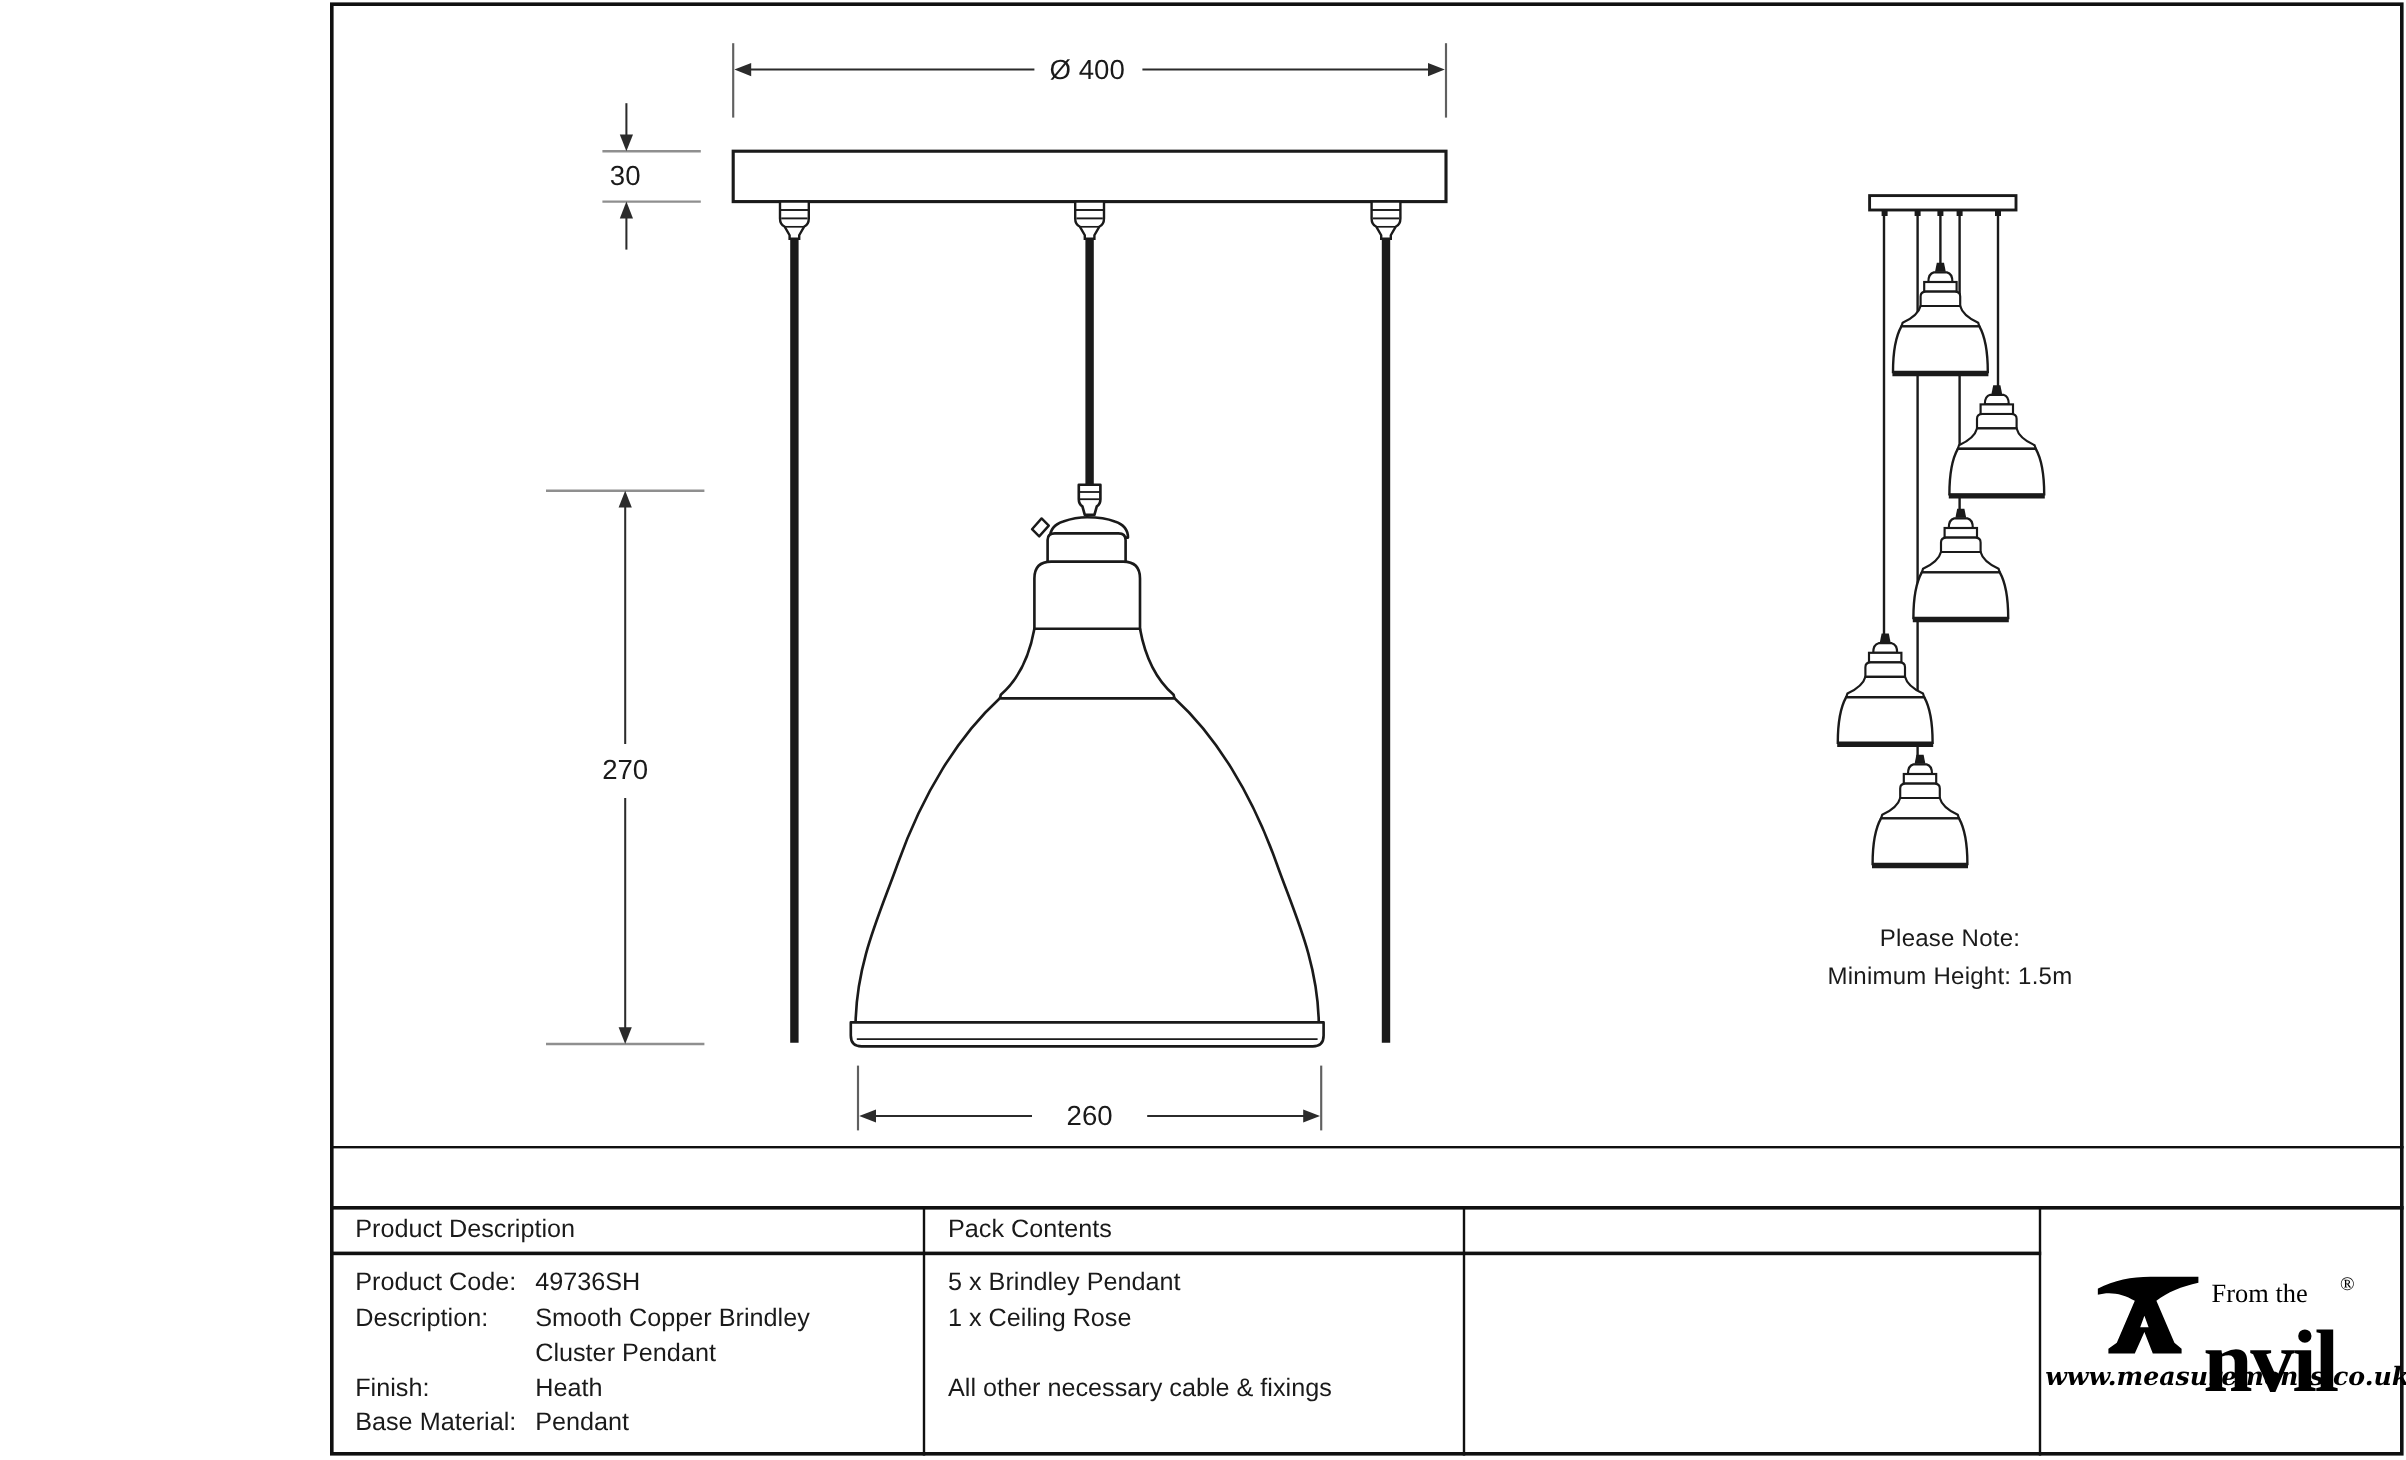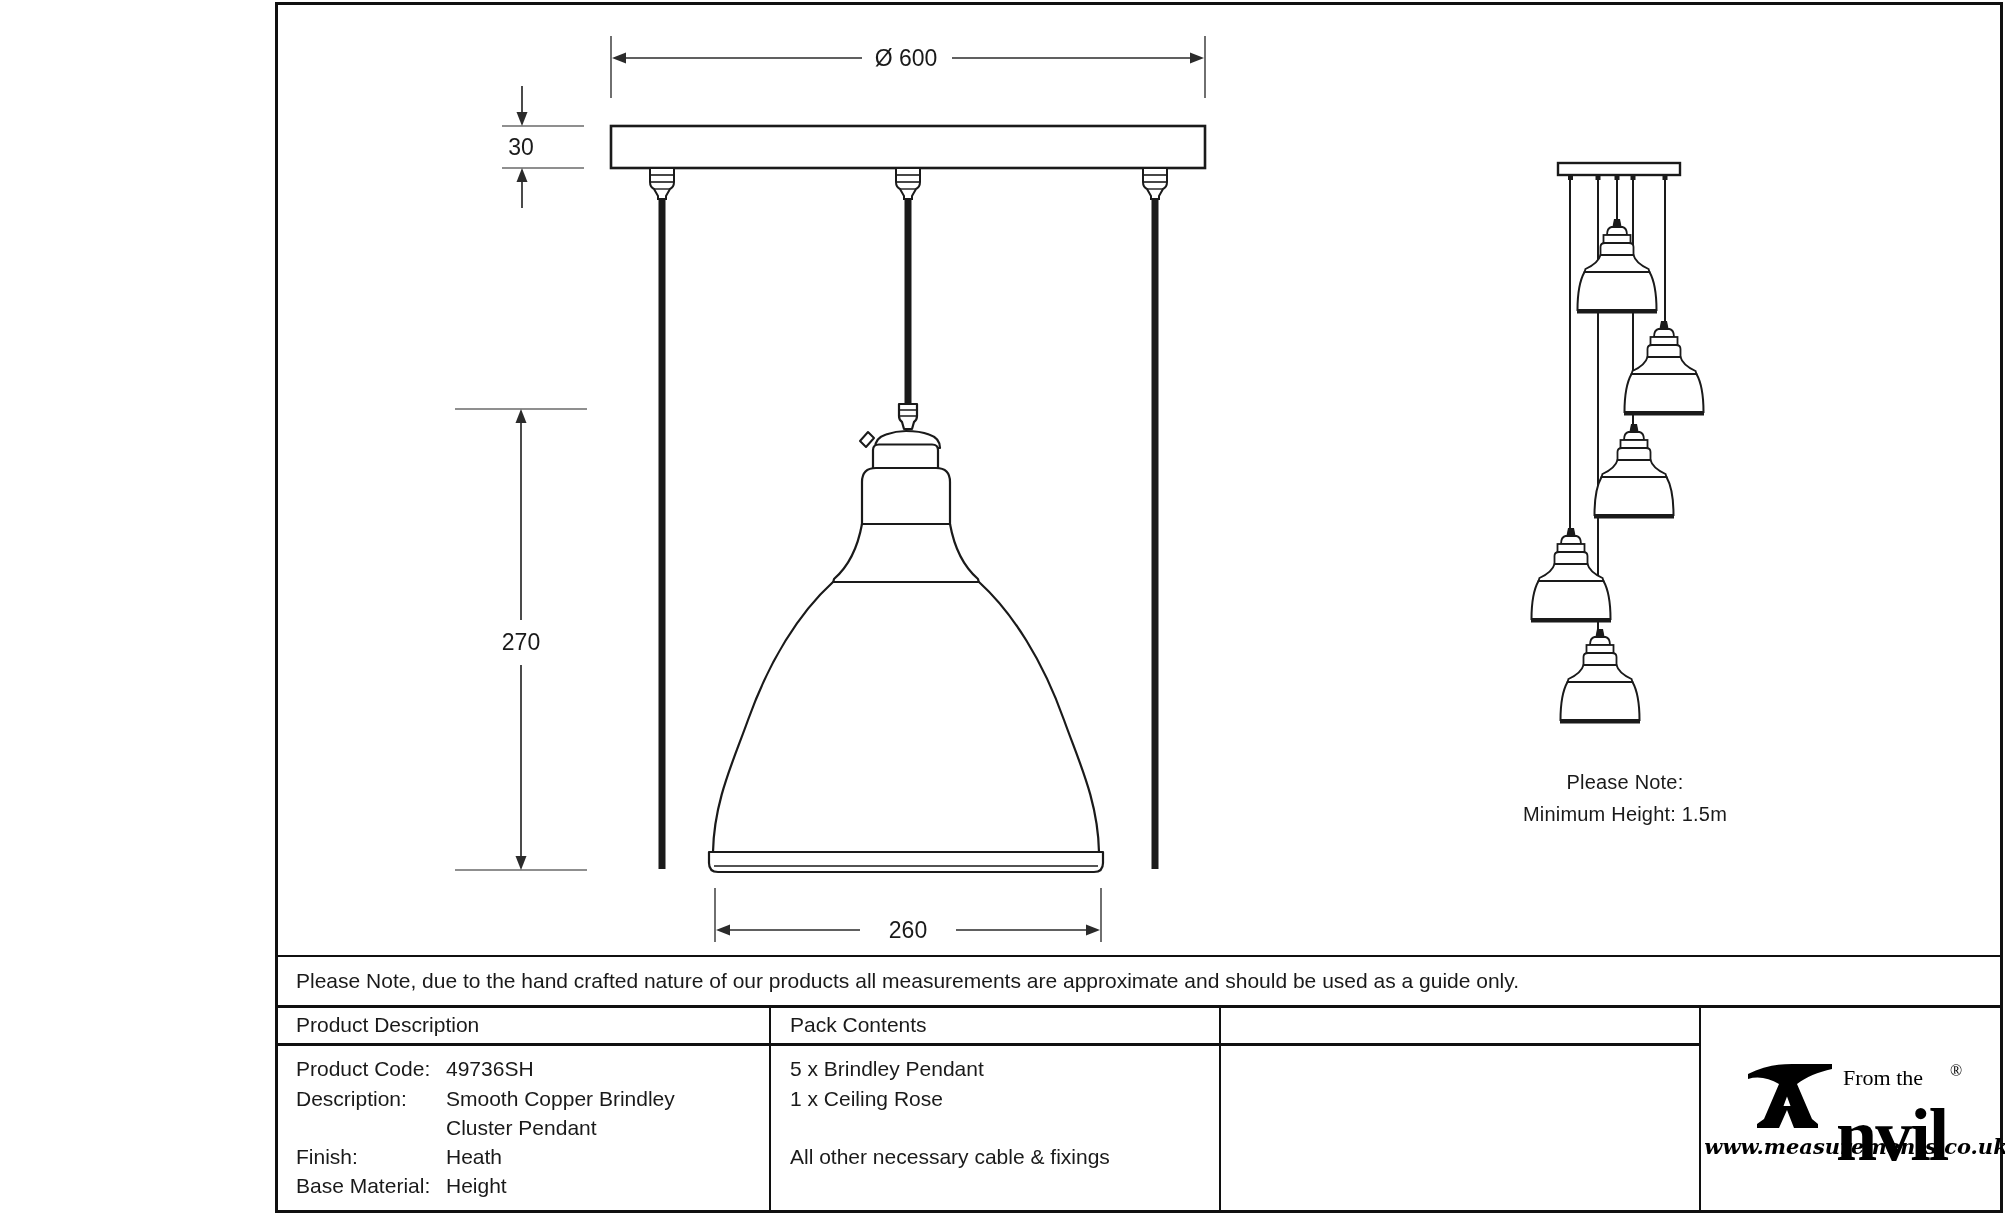--- a/index.html
+++ b/index.html
@@ -137,49 +137,48 @@
         <rect x="1662.5" y="175" width="5" height="5"></rect>
       </g>
       <use href="#miniPendant" transform="translate(1617,220)"></use>
       <use href="#miniPendant" transform="translate(1664,322)"></use>
       <use href="#miniPendant" transform="translate(1634,425)"></use>
       <use href="#miniPendant" transform="translate(1571,529)"></use>
       <use href="#miniPendant" transform="translate(1600,630)"></use>
     </g>
   </svg>
 
-  <span class="abs dim-label" style="left:906px;top:58px;">Ø 600</span>
+  <span class="abs dim-label" style="left:906px;top:58px;">Ø 400</span>
   <span class="abs dim-label" style="left:521px;top:147px;">30</span>
   <span class="abs dim-label vert" style="left:521px;top:642px;">270</span>
   <span class="abs dim-label" style="left:908px;top:930px;text-align:center;">260</span>
 
   <span class="abs cluster-note" style="left:1625px;top:771px;">Please Note:</span>
   <span class="abs cluster-note" style="left:1625px;top:803px;">Minimum Height: 1.5m</span>
 
   <div class="tline" style="left:275px;top:955px;width:1728px;height:2px;"></div>
   <div class="tline" style="left:275px;top:1005px;width:1728px;height:3px;"></div>
   <div class="tline" style="left:275px;top:1043px;width:1426px;height:3px;"></div>
   <div class="tline" style="left:769px;top:1005px;width:2px;height:208px;"></div>
   <div class="tline" style="left:1219px;top:1005px;width:2px;height:208px;"></div>
   <div class="tline" style="left:1699px;top:1005px;width:2px;height:208px;"></div>
 
-  <span class="abs disclaimer" style="left:296px;top:969px;">Please Note, due to the hand crafted nature of our products all measurements are approximate and should be used as a guide only.</span>
 
   <span class="abs tbl-header" style="left:296px;top:1013px;">Product Description</span>
   <span class="abs tbl-header" style="left:790px;top:1013px;">Pack Contents</span>
 
   <span class="abs tbl-text" style="left:296px;top:1057px;">Product Code:</span>
   <span class="abs tbl-text" style="left:446px;top:1057px;">49736SH</span>
   <span class="abs tbl-text" style="left:296px;top:1087px;">Description:</span>
   <span class="abs tbl-text" style="left:446px;top:1087px;">Smooth Copper Brindley</span>
   <span class="abs tbl-text" style="left:446px;top:1116px;">Cluster Pendant</span>
   <span class="abs tbl-text" style="left:296px;top:1145px;">Finish:</span>
   <span class="abs tbl-text" style="left:446px;top:1145px;">Heath</span>
   <span class="abs tbl-text" style="left:296px;top:1174px;">Base Material:</span>
-  <span class="abs tbl-text" style="left:446px;top:1174px;">Height</span>
+  <span class="abs tbl-text" style="left:446px;top:1174px;">Pendant</span>
 
   <span class="abs tbl-text" style="left:790px;top:1057px;">5 x Brindley Pendant</span>
   <span class="abs tbl-text" style="left:790px;top:1087px;">1 x Ceiling Rose</span>
   <span class="abs tbl-text" style="left:790px;top:1145px;">All other necessary cable &amp; fixings</span>
 
   <svg class="draw" style="left:1748px;top:1063px;" width="86" height="66" viewBox="0 0 86 66">
     <path fill="#000" fill-rule="evenodd" d="
       M0,11 C14,4 28,1 44,1 L84,1 L84,6 C70,9 58,14 49,21 L31,21 C21,15 10,13 0,16 Z
       M31,21 L49,21 L64,56 L70,61 L70,65 L46,65 L39,47 L31,65 L9,65 L9,61 L16,56 Z
       M35.5,43 L42.5,43 L39,33.5 Z"></path>

